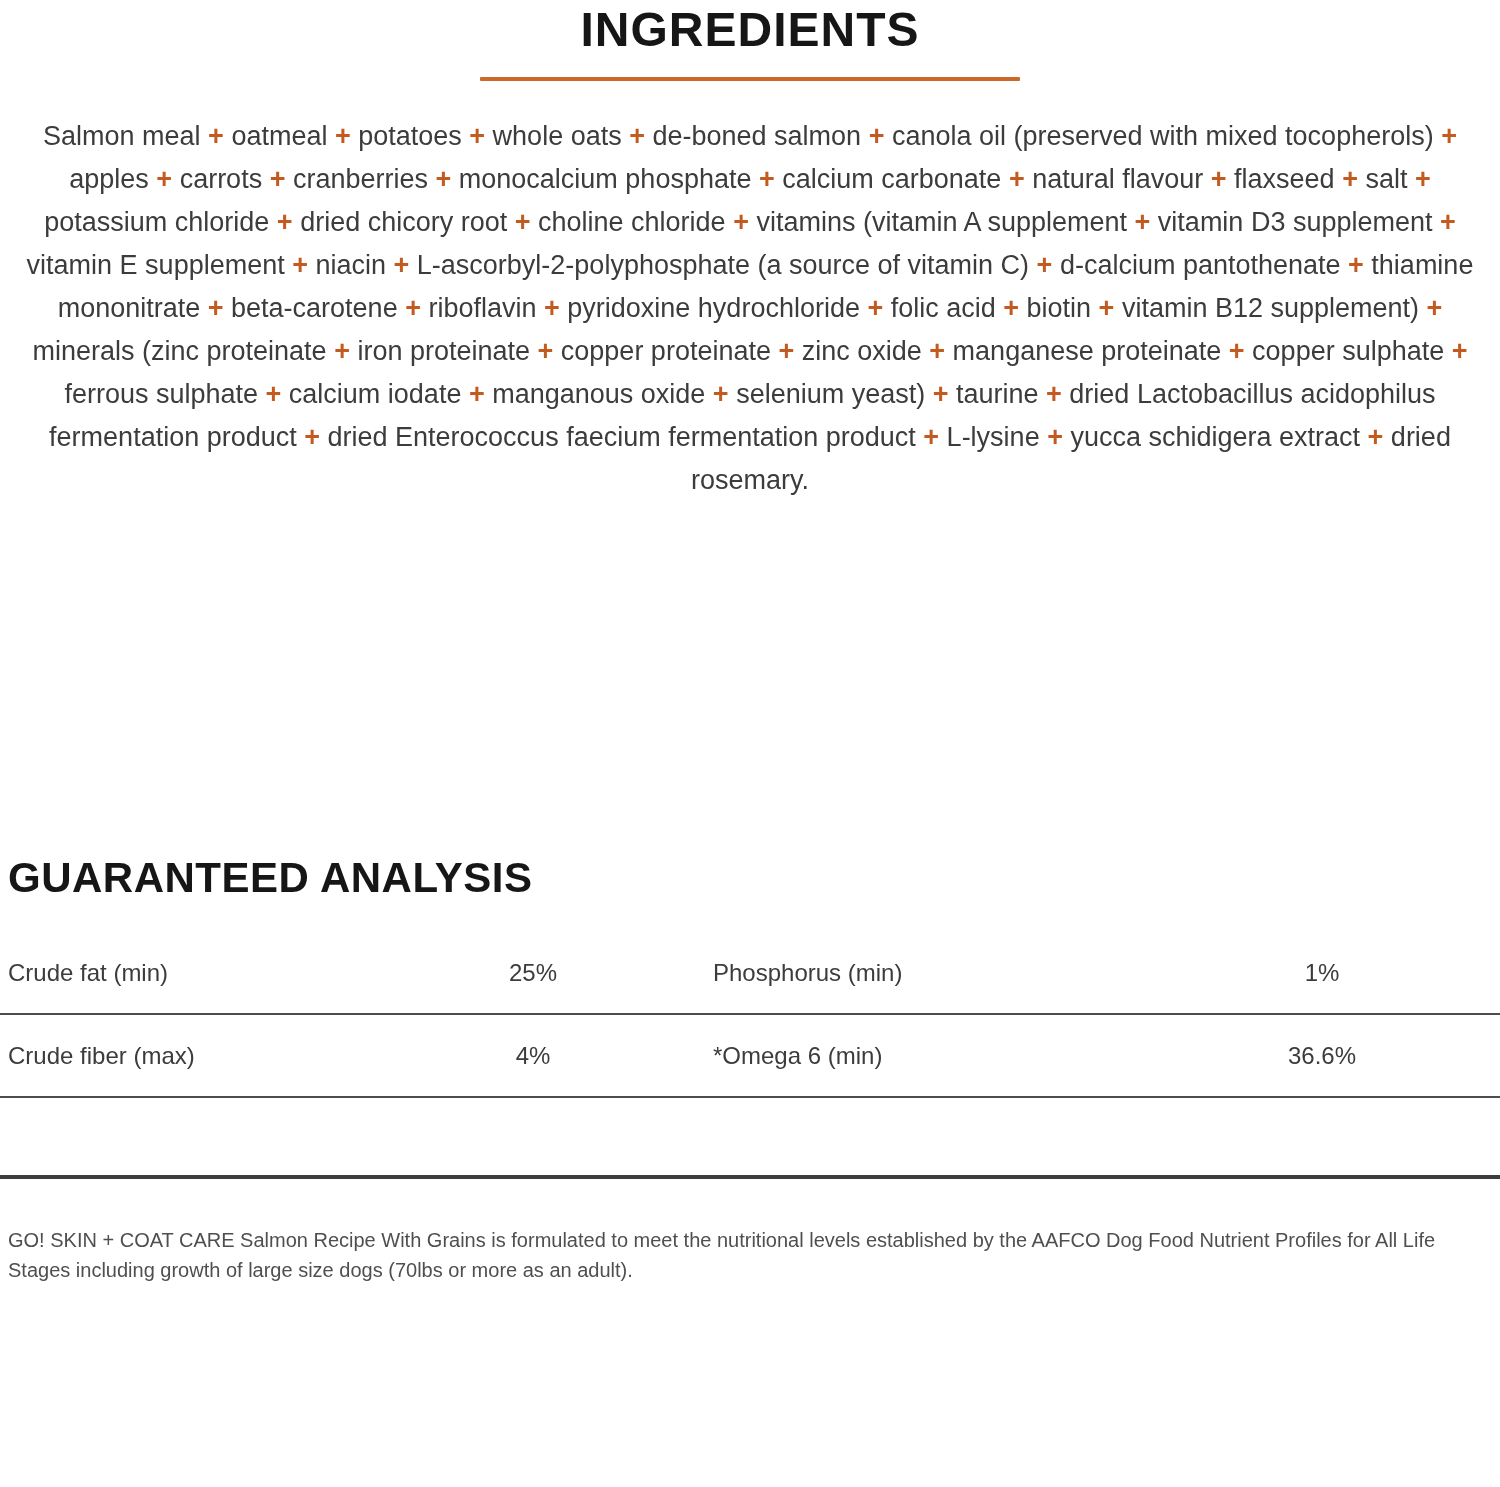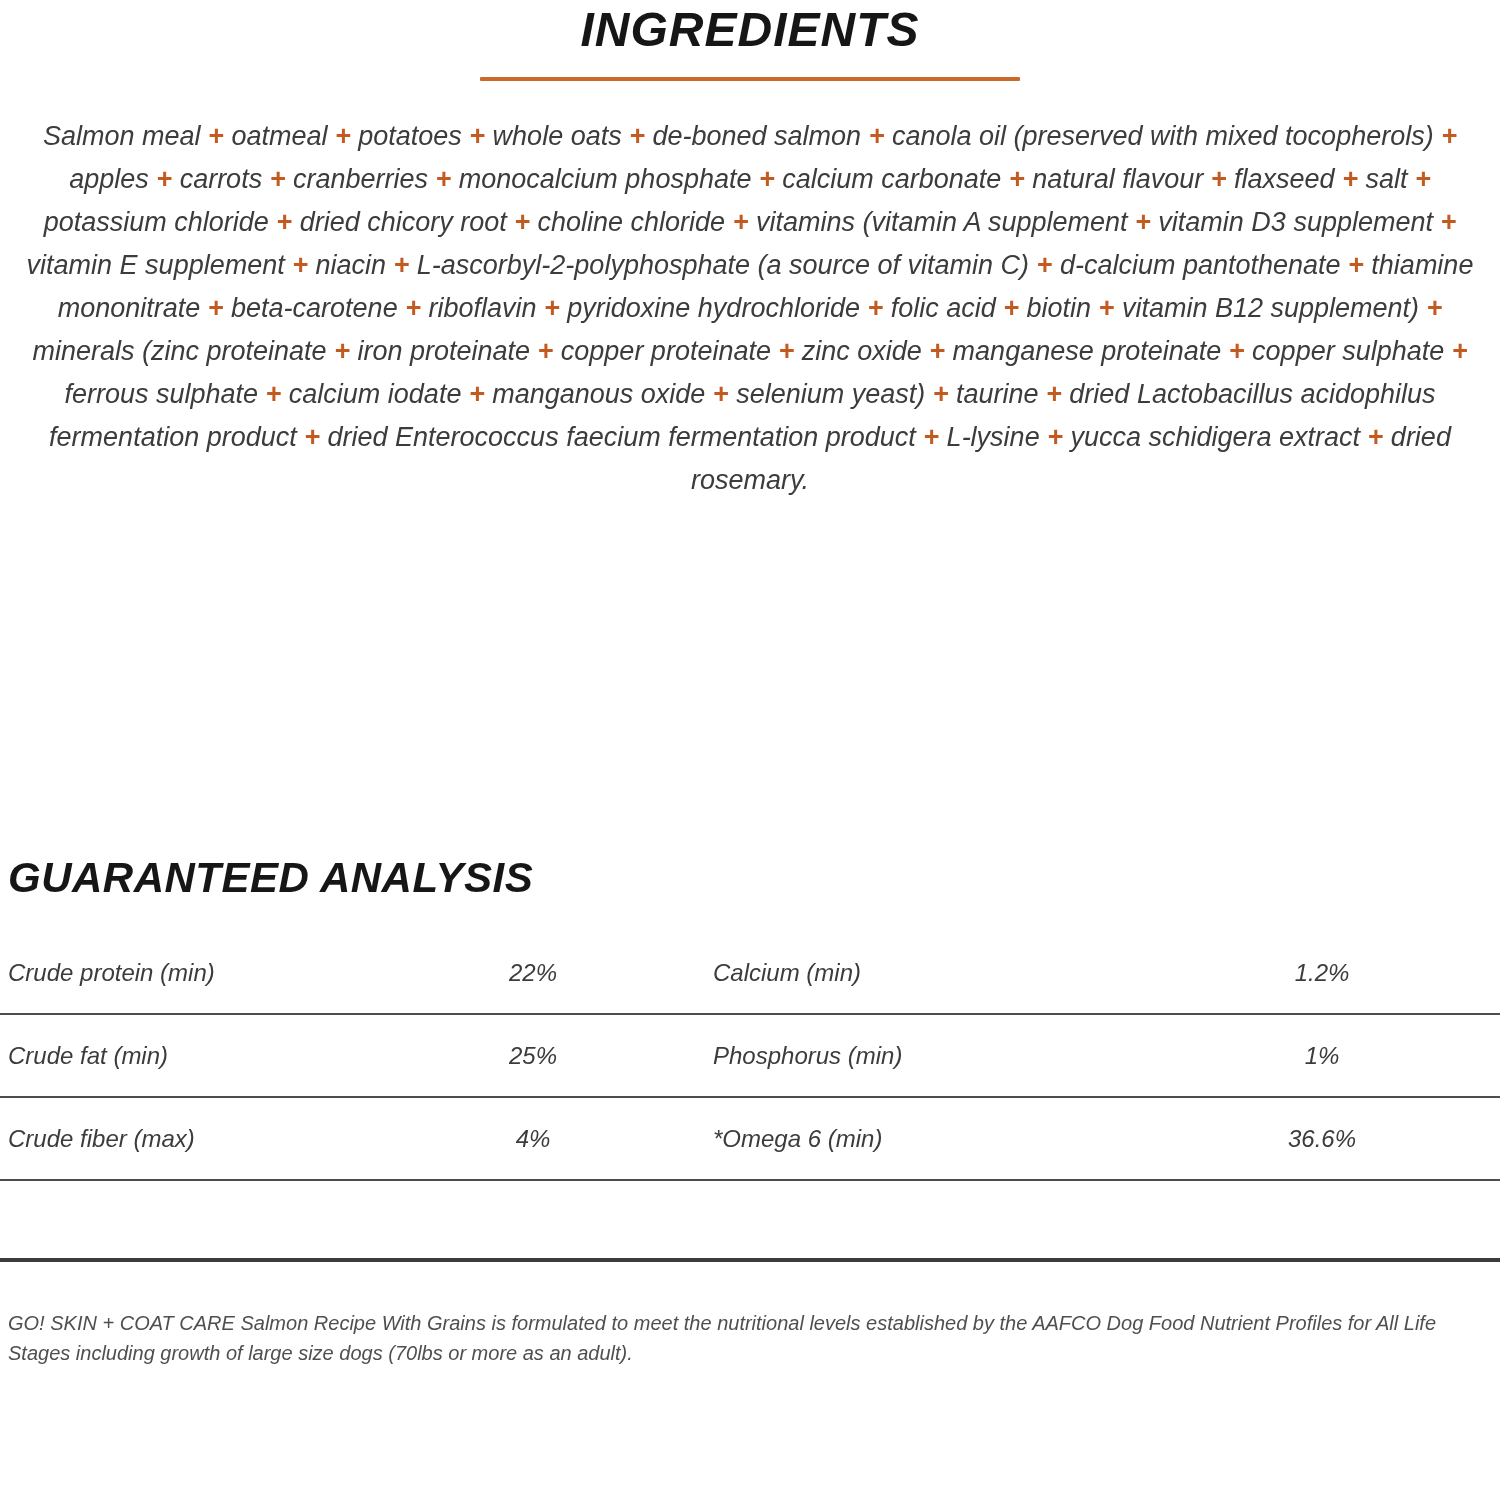--- a/index.html
+++ b/index.html
@@ -2,21 +2,21 @@
 <html><head>
 <meta charset="utf-8">
 <style>
   * { margin:0; padding:0; box-sizing:border-box; }
   html, body { background:#ffffff; }
   body {
     width:1500px; height:1487px;
     font-family:"Liberation Sans","DejaVu Sans",sans-serif;
     color:#3c3c3c; overflow:hidden; position:relative;
   }
-  .page { width:1500px; height:1487px;font-style:italic; }
+  .page { width:1500px; height:1487px; }
 
   
   .ing-title {
     padding-top:2px;
     text-align:center;
     font-size:48px; font-weight:bold; letter-spacing:1px;
     color:#161616;
   }
   .rule {
     width:540px; height:4px;
@@ -77,27 +77,20 @@
   <h1 class="ing-title">INGREDIENTS</h1>
 
   <div class="rule" style="background: rgb(203, 106, 40);"></div>
 
   <p class="ingredients"><span>Salmon meal</span><span class="plus" style="color: rgb(195, 90, 31);"> + </span><span>oatmeal</span><span class="plus" style="color: rgb(195, 90, 31);"> + </span><span>potatoes</span><span class="plus" style="color: rgb(195, 90, 31);"> + </span><span>whole oats</span><span class="plus" style="color: rgb(195, 90, 31);"> + </span><span>de-boned salmon</span><span class="plus" style="color: rgb(195, 90, 31);"> + </span><span>canola oil (preserved with mixed tocopherols)</span><span class="plus" style="color: rgb(195, 90, 31);"> + </span><span>apples</span><span class="plus" style="color: rgb(195, 90, 31);"> + </span><span>carrots</span><span class="plus" style="color: rgb(195, 90, 31);"> + </span><span>cranberries</span><span class="plus" style="color: rgb(195, 90, 31);"> + </span><span>monocalcium phosphate</span><span class="plus" style="color: rgb(195, 90, 31);"> + </span><span>calcium carbonate</span><span class="plus" style="color: rgb(195, 90, 31);"> + </span><span>natural flavour</span><span class="plus" style="color: rgb(195, 90, 31);"> + </span><span>flaxseed</span><span class="plus" style="color: rgb(195, 90, 31);"> + </span><span>salt</span><span class="plus" style="color: rgb(195, 90, 31);"> + </span><span>potassium chloride</span><span class="plus" style="color: rgb(195, 90, 31);"> + </span><span>dried chicory root</span><span class="plus" style="color: rgb(195, 90, 31);"> + </span><span>choline chloride</span><span class="plus" style="color: rgb(195, 90, 31);"> + </span><span>vitamins (vitamin A supplement</span><span class="plus" style="color: rgb(195, 90, 31);"> + </span><span>vitamin D3 supplement</span><span class="plus" style="color: rgb(195, 90, 31);"> + </span><span>vitamin E supplement</span><span class="plus" style="color: rgb(195, 90, 31);"> + </span><span>niacin</span><span class="plus" style="color: rgb(195, 90, 31);"> + </span><span>L-ascorbyl-2-polyphosphate (a source of vitamin C)</span><span class="plus" style="color: rgb(195, 90, 31);"> + </span><span>d-calcium pantothenate</span><span class="plus" style="color: rgb(195, 90, 31);"> + </span><span>thiamine mononitrate</span><span class="plus" style="color: rgb(195, 90, 31);"> + </span><span>beta-carotene</span><span class="plus" style="color: rgb(195, 90, 31);"> + </span><span>riboflavin</span><span class="plus" style="color: rgb(195, 90, 31);"> + </span><span>pyridoxine hydrochloride</span><span class="plus" style="color: rgb(195, 90, 31);"> + </span><span>folic acid</span><span class="plus" style="color: rgb(195, 90, 31);"> + </span><span>biotin</span><span class="plus" style="color: rgb(195, 90, 31);"> + </span><span>vitamin B12 supplement)</span><span class="plus" style="color: rgb(195, 90, 31);"> + </span><span>minerals (zinc proteinate</span><span class="plus" style="color: rgb(195, 90, 31);"> + </span><span>iron proteinate</span><span class="plus" style="color: rgb(195, 90, 31);"> + </span><span>copper proteinate</span><span class="plus" style="color: rgb(195, 90, 31);"> + </span><span>zinc oxide</span><span class="plus" style="color: rgb(195, 90, 31);"> + </span><span>manganese proteinate</span><span class="plus" style="color: rgb(195, 90, 31);"> + </span><span>copper sulphate</span><span class="plus" style="color: rgb(195, 90, 31);"> + </span><span>ferrous sulphate</span><span class="plus" style="color: rgb(195, 90, 31);"> + </span><span>calcium iodate</span><span class="plus" style="color: rgb(195, 90, 31);"> + </span><span>manganous oxide</span><span class="plus" style="color: rgb(195, 90, 31);"> + </span><span>selenium yeast)</span><span class="plus" style="color: rgb(195, 90, 31);"> + </span><span>taurine</span><span class="plus" style="color: rgb(195, 90, 31);"> + </span><span>dried Lactobacillus acidophilus fermentation product</span><span class="plus" style="color: rgb(195, 90, 31);"> + </span><span>dried Enterococcus faecium fermentation product</span><span class="plus" style="color: rgb(195, 90, 31);"> + </span><span>L-lysine</span><span class="plus" style="color: rgb(195, 90, 31);"> + </span><span>yucca schidigera extract</span><span class="plus" style="color: rgb(195, 90, 31);"> + </span><span>dried rosemary.</span></p>
 
   <h2 class="ga-title">GUARANTEED ANALYSIS</h2>
 
   <div class="ga-table">
       <div class="ga-row">
-        <div class="ga-label">Crude protein (min)</div>
-        <div class="ga-value">22%</div>
-        <div class="ga-label right">Calcium (min)</div>
-        <div class="ga-value">1.2%</div>
-        <div class=""></div>
-      </div>
-      <div class="ga-row">
         <div class="ga-label">Crude fat (min)</div>
         <div class="ga-value">25%</div>
         <div class="ga-label right">Phosphorus (min)</div>
         <div class="ga-value">1%</div>
         <div class=""></div>
       </div>
       <div class="ga-row">
         <div class="ga-label">Crude fiber (max)</div>
         <div class="ga-value">4%</div>
         <div class="ga-label right">*Omega 6 (min)</div>

